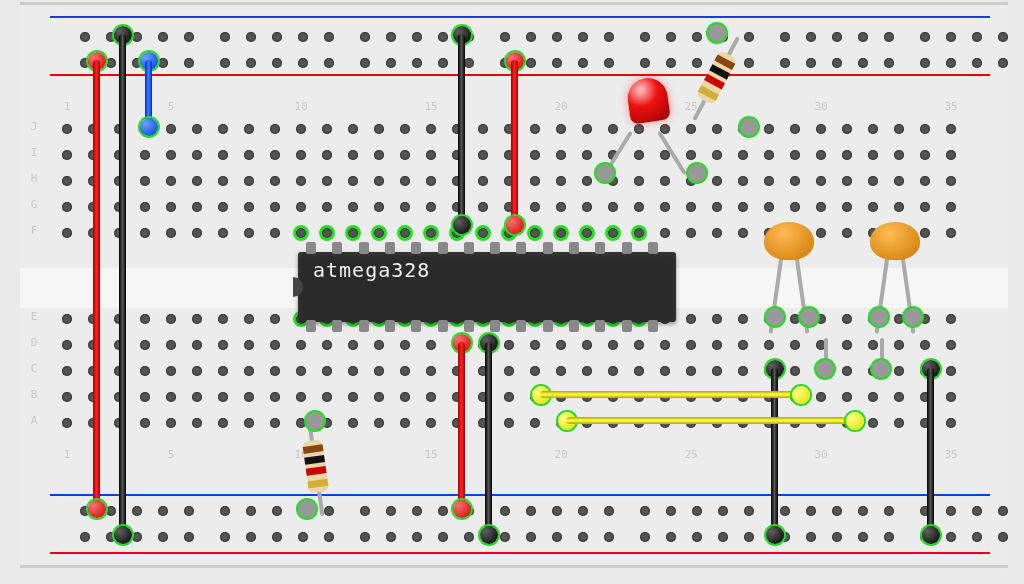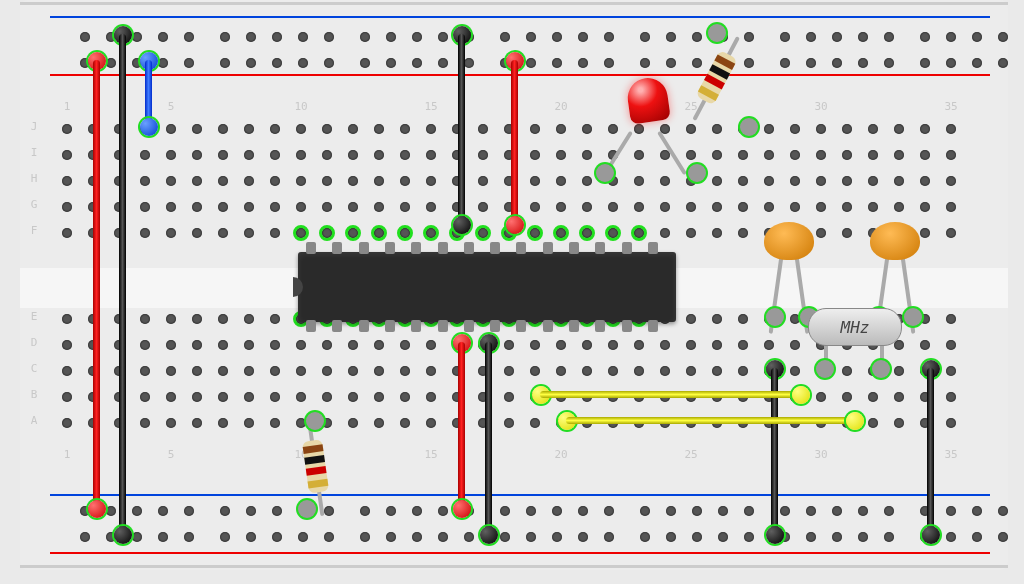--- a/index.html
+++ b/index.html
@@ -669,20 +669,21 @@
     <div class="endpoint ep-yel" style="left:512px; top:386px;"></div>
     <div class="wire h w-yel" style="left:520px; top:391px; width:260px;"></div>
     <div class="endpoint ep-yel" style="left:772px; top:386px;"></div>
 
     <div class="endpoint ep-yel" style="left:538px; top:412px;"></div>
     <div class="wire h w-yel" style="left:546px; top:417px; width:290px;"></div>
     <div class="endpoint ep-yel" style="left:826px; top:412px;"></div>
 
     <div class="chip" style="left:278px; top:252px; width:378px; height:70px;">
       <div class="chip-notch"></div>
+      <div class="chip-label">atmega328</div>
       <div id="chip-pins">
           <div class="chip-pin" style="left: 8px; top: -10px;"></div>
           <div class="chip-pin" style="left: 8px; bottom: -10px;"></div>
           <div class="chip-pin" style="left: 34.3px; top: -10px;"></div>
           <div class="chip-pin" style="left: 34.3px; bottom: -10px;"></div>
           <div class="chip-pin" style="left: 60.6px; top: -10px;"></div>
           <div class="chip-pin" style="left: 60.6px; bottom: -10px;"></div>
           <div class="chip-pin" style="left: 86.9px; top: -10px;"></div>
           <div class="chip-pin" style="left: 86.9px; bottom: -10px;"></div>
           <div class="chip-pin" style="left: 113.2px; top: -10px;"></div>
@@ -755,18 +756,15 @@
       <div class="cap-lead" style="left:36px; top:34px; height:78px; transform:rotate(-8deg);"></div>
       <div class="cap-body"></div>
     </div>
     <div class="endpoint" style="left:850px; top:308px; background:#999; box-shadow:0 0 0 2px #22dd22;"></div>
     <div class="endpoint" style="left:884px; top:308px; background:#999; box-shadow:0 0 0 2px #22dd22;"></div>
 
     <div class="xtal-lead" style="left:804px; top:338px;"></div>
     <div class="xtal-lead" style="left:860px; top:338px;"></div>
     <div class="endpoint" style="left:796px; top:360px; background:#999; box-shadow:0 0 0 2px #22dd22;"></div>
     <div class="endpoint" style="left:852px; top:360px; background:#999; box-shadow:0 0 0 2px #22dd22;"></div>
-    <div class="xtal" style="left:788px; top:308px;">
-      <span>MHz</span>
-    </div>
 
   </div>
 </div>
 
 </body></html>

